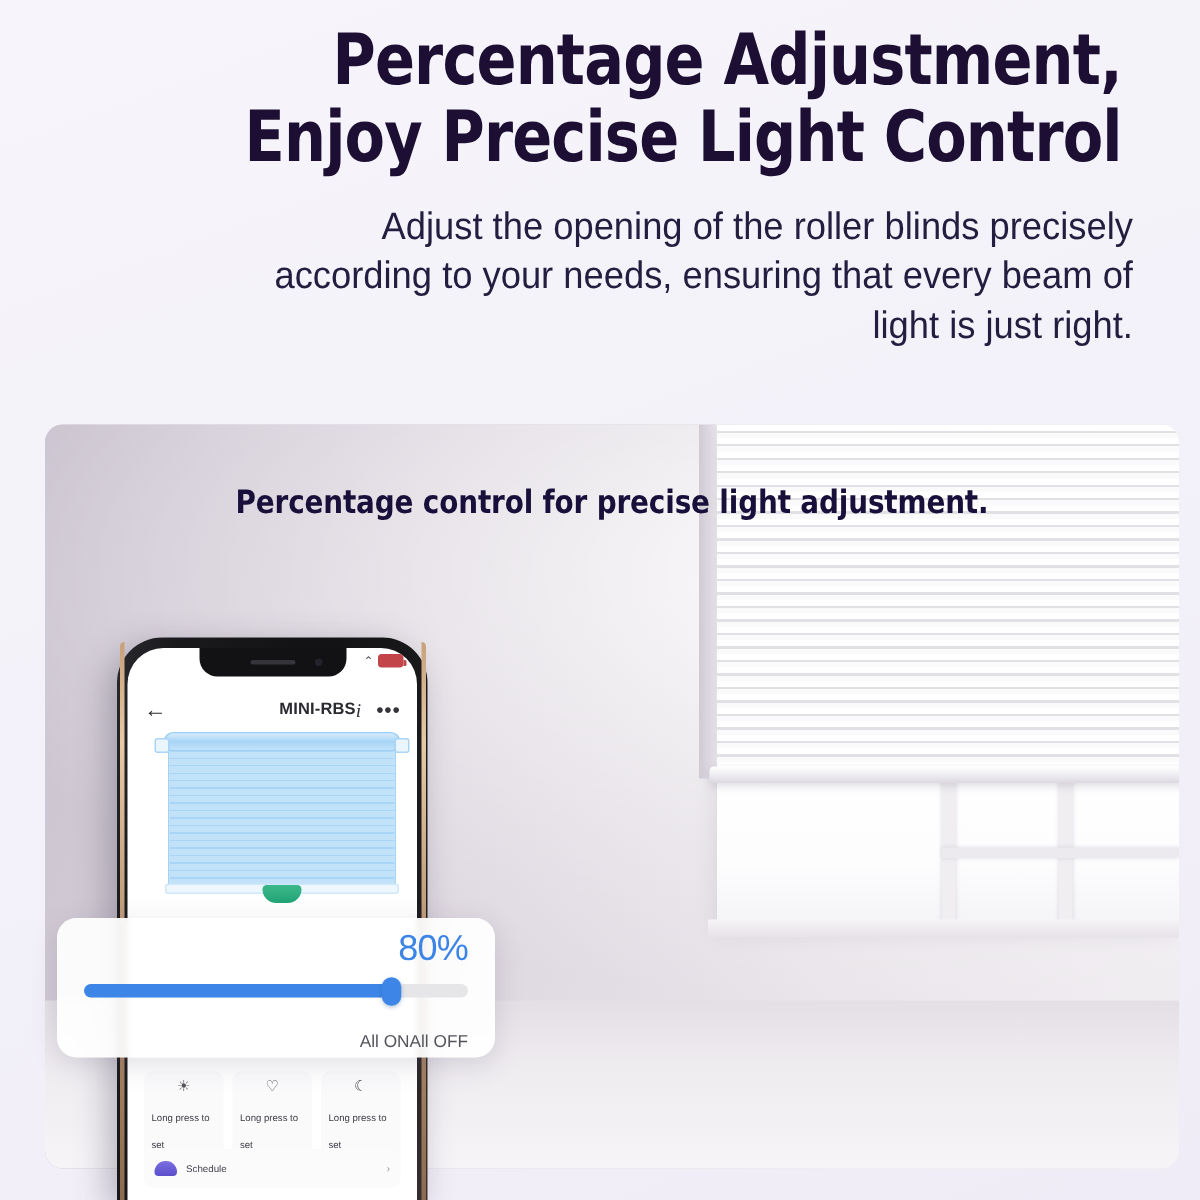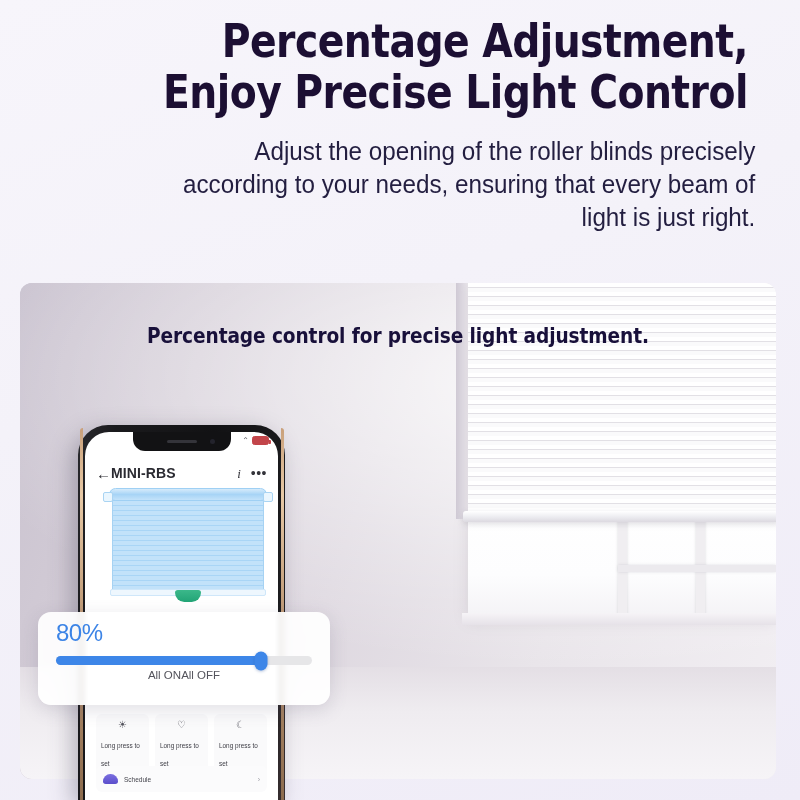--- a/index.html
+++ b/index.html
@@ -43,21 +43,21 @@
     color: #231e40;
     font-weight: 400;
     transform: scaleX(0.95);
     transform-origin: center top;
   }
   .subtitle .line { display: block; white-space: nowrap; }
 
   
   .photo-card {
     position: absolute;
-    left: 20px;
+    left: 30px;
     top: 283px;
     width: 756px;
     height: 496px;
     border-radius: 12px;
     overflow: hidden;
     background: linear-gradient(120deg, #cdc6d2 0%, #d6d0d9 28%, #e3dee4 55%, #efecf0 100%);
   }
 
   
   .wall {
@@ -224,22 +224,22 @@
     position: absolute;
     left: 0; right: 0; top: 26px;
     height: 30px;
     display: flex; align-items: center;
     padding: 0 11px;
     z-index: 4;
   }
   .appbar .back { font-size: 15px; color: #2b2b30; line-height: 1; }
   .appbar .app-title {
     flex: 1;
-    text-align: left;
-    font-size: 14px;
+    text-align: right;
+    font-size: 11px;
     font-weight: 600;
     color: #2a2a31;
     letter-spacing: 0.1px;
   }
   .appbar .info {
     font-size: 13px; font-style: italic; font-family: "Liberation Serif", serif;
     color: #33333a; margin-right: 10px; line-height: 1;
   }
   .appbar .dots { font-size: 14px; color: #33333a; line-height: 1; letter-spacing: 0.5px; }
 
@@ -363,20 +363,21 @@
     left: 38px; top: 612px;
     width: 292px; height: 93px;
     background: rgba(255,255,255,0.93);
     border-radius: 13px;
     box-shadow: 0 5px 18px rgba(90,85,110,0.18);
     z-index: 20;
     padding: 9px 18px 10px 18px;
     backdrop-filter: blur(2px);
   }
   .pct-value {
+    text-align: right;
     font-size: 24px;
     font-weight: 400;
     color: #3c84e6;
     line-height: 1;
     letter-spacing: -0.5px;
   }
   .pct-slider {
     position: relative;
     margin-top: 11px;
     height: 9px;
@@ -393,22 +394,22 @@
   .pct-knob {
     position: absolute;
     left: 80%; top: 50%;
     transform: translate(-50%, -50%);
     width: 13px; height: 19px;
     border-radius: 7px;
     background: #3d86e8;
     box-shadow: 0 1px 3px rgba(40,80,150,0.35);
   }
   .pct-ends {
-    display: flex; justify-content: center;
-    margin-top: 4px;
+    display: flex; justify-content: flex-end;
+    margin-top: 24px;
     font-size: 11.5px;
     color: #54545c;
   }
 </style>
 </head>
 <body>
 
 <div class="page">
 
   <div class="headings">

